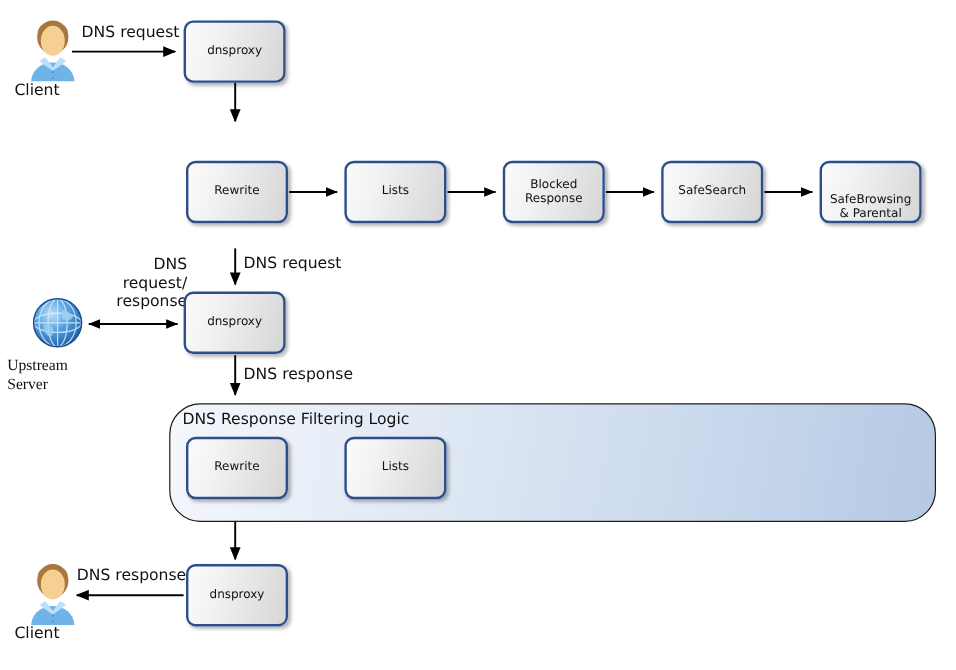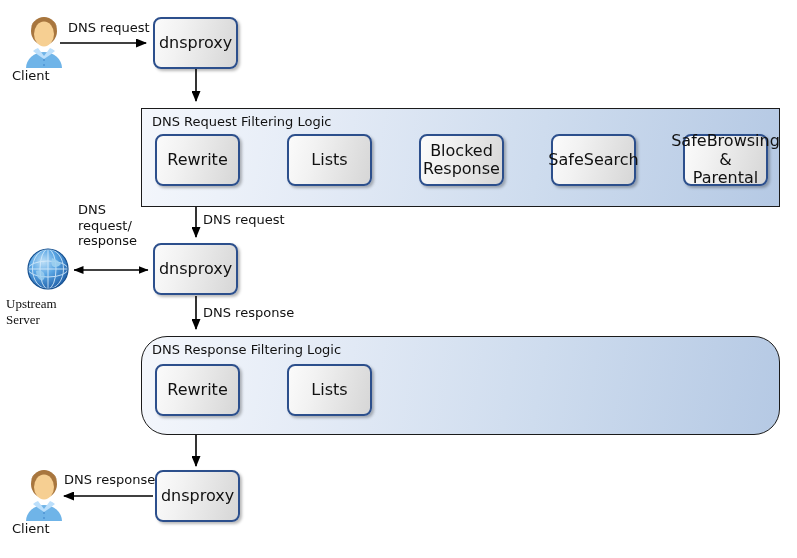--- a/index.html
+++ b/index.html
@@ -13,21 +13,21 @@
 
   
   .node{
     position:absolute;
     border:2px solid #2c4f8c;
     border-radius:8px;
     background:linear-gradient(105deg,#fbfbfb 0%,#f2f2f2 30%,#e2e2e2 70%,#d6d6d6 100%);
     box-shadow:2px 2px 3px rgba(0,0,0,0.28);
     display:flex;align-items:center;justify-content:center;
     text-align:center;
-    font-size:16px;
+    font-size:10px;
     line-height:1.15;
     color:#111;
     box-sizing:border-box;
   }
   .node span{display:block;}
 
   
   .panel{
     position:absolute;
     border:1.5px solid #1b1b1b;
@@ -116,45 +116,42 @@
     </svg>
   </div>
   <div class="actor-caption" style="left:12px;top:68px;width:64px;">Client</div>
 
   <div class="label" style="left:68px;top:20px;">DNS request</div>
 
   <div class="node" style="left:153px;top:17px;width:85px;height:52px;">
     <span>dnsproxy</span>
   </div>
 
-  <div class="panel" style="left:141px;top:108px;width:639px;height:99px;">
-    <div class="panel-title">DNS Request Filtering Logic</div>
-  </div>
 
   <div class="node" style="left:155px;top:134px;width:85px;height:52px;">
     <span>Rewrite</span>
   </div>
   <div class="node" style="left:287px;top:134px;width:85px;height:52px;">
     <span>Lists</span>
   </div>
   <div class="node" style="left:419px;top:134px;width:85px;height:52px;flex-direction:column;">
     <span>Blocked</span>
     <span>Response</span>
   </div>
   <div class="node" style="left:551px;top:134px;width:85px;height:52px;">
     <span>SafeSearch</span>
   </div>
-  <div class="node" style="left:683px;top:134px;width:85px;height:52px;flex-direction:column;">
+  <div class="node" style="left:683px;top:134px;width:85px;height:52px;flex-direction:column;justify-content:flex-end;">
     <span>SafeBrowsing</span>
     <span>&amp; Parental</span>
   </div>
 
   <div class="label" style="left:203px;top:212px;">DNS request</div>
 
-  <div class="label multi" style="left:78px;top:202px;width:78px;text-align:left;">
+  <div class="label multi" style="left:78px;top:213px;width:78px;text-align:right;">
     <div>DNS</div>
     <div>request/</div>
     <div>response</div>
   </div>
 
   <div class="actor" style="left:24px;top:245px;">
     <svg width="48" height="48" viewBox="0 0 48 48">
       <defs>
         <radialGradient id="globeGrad" cx="38%" cy="32%" r="72%">
           <stop offset="0%" stop-color="#bfe0f7"></stop>

